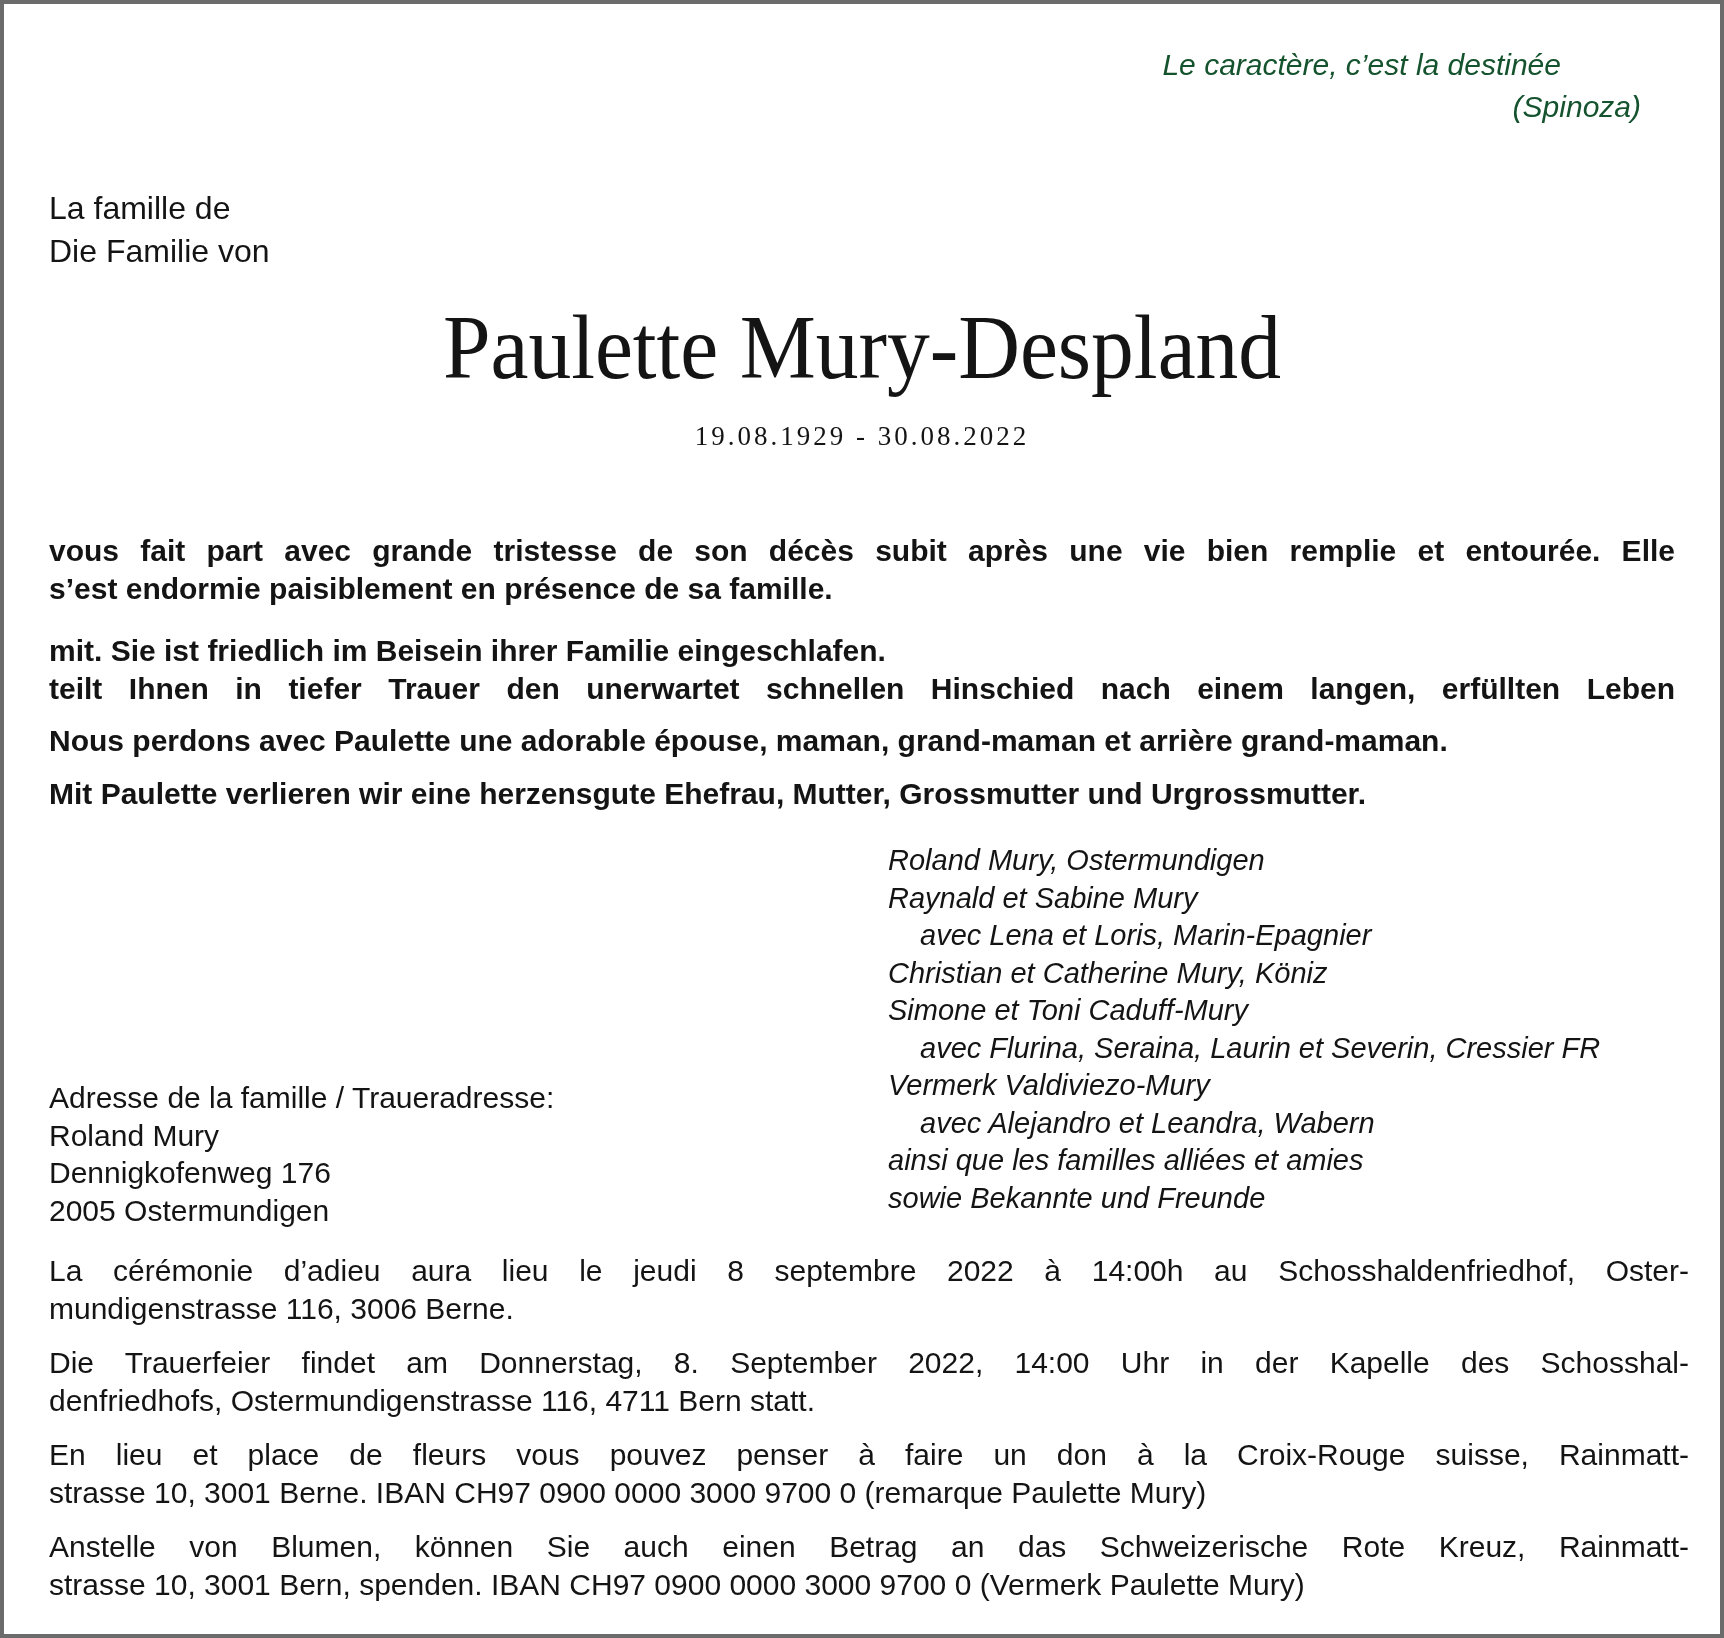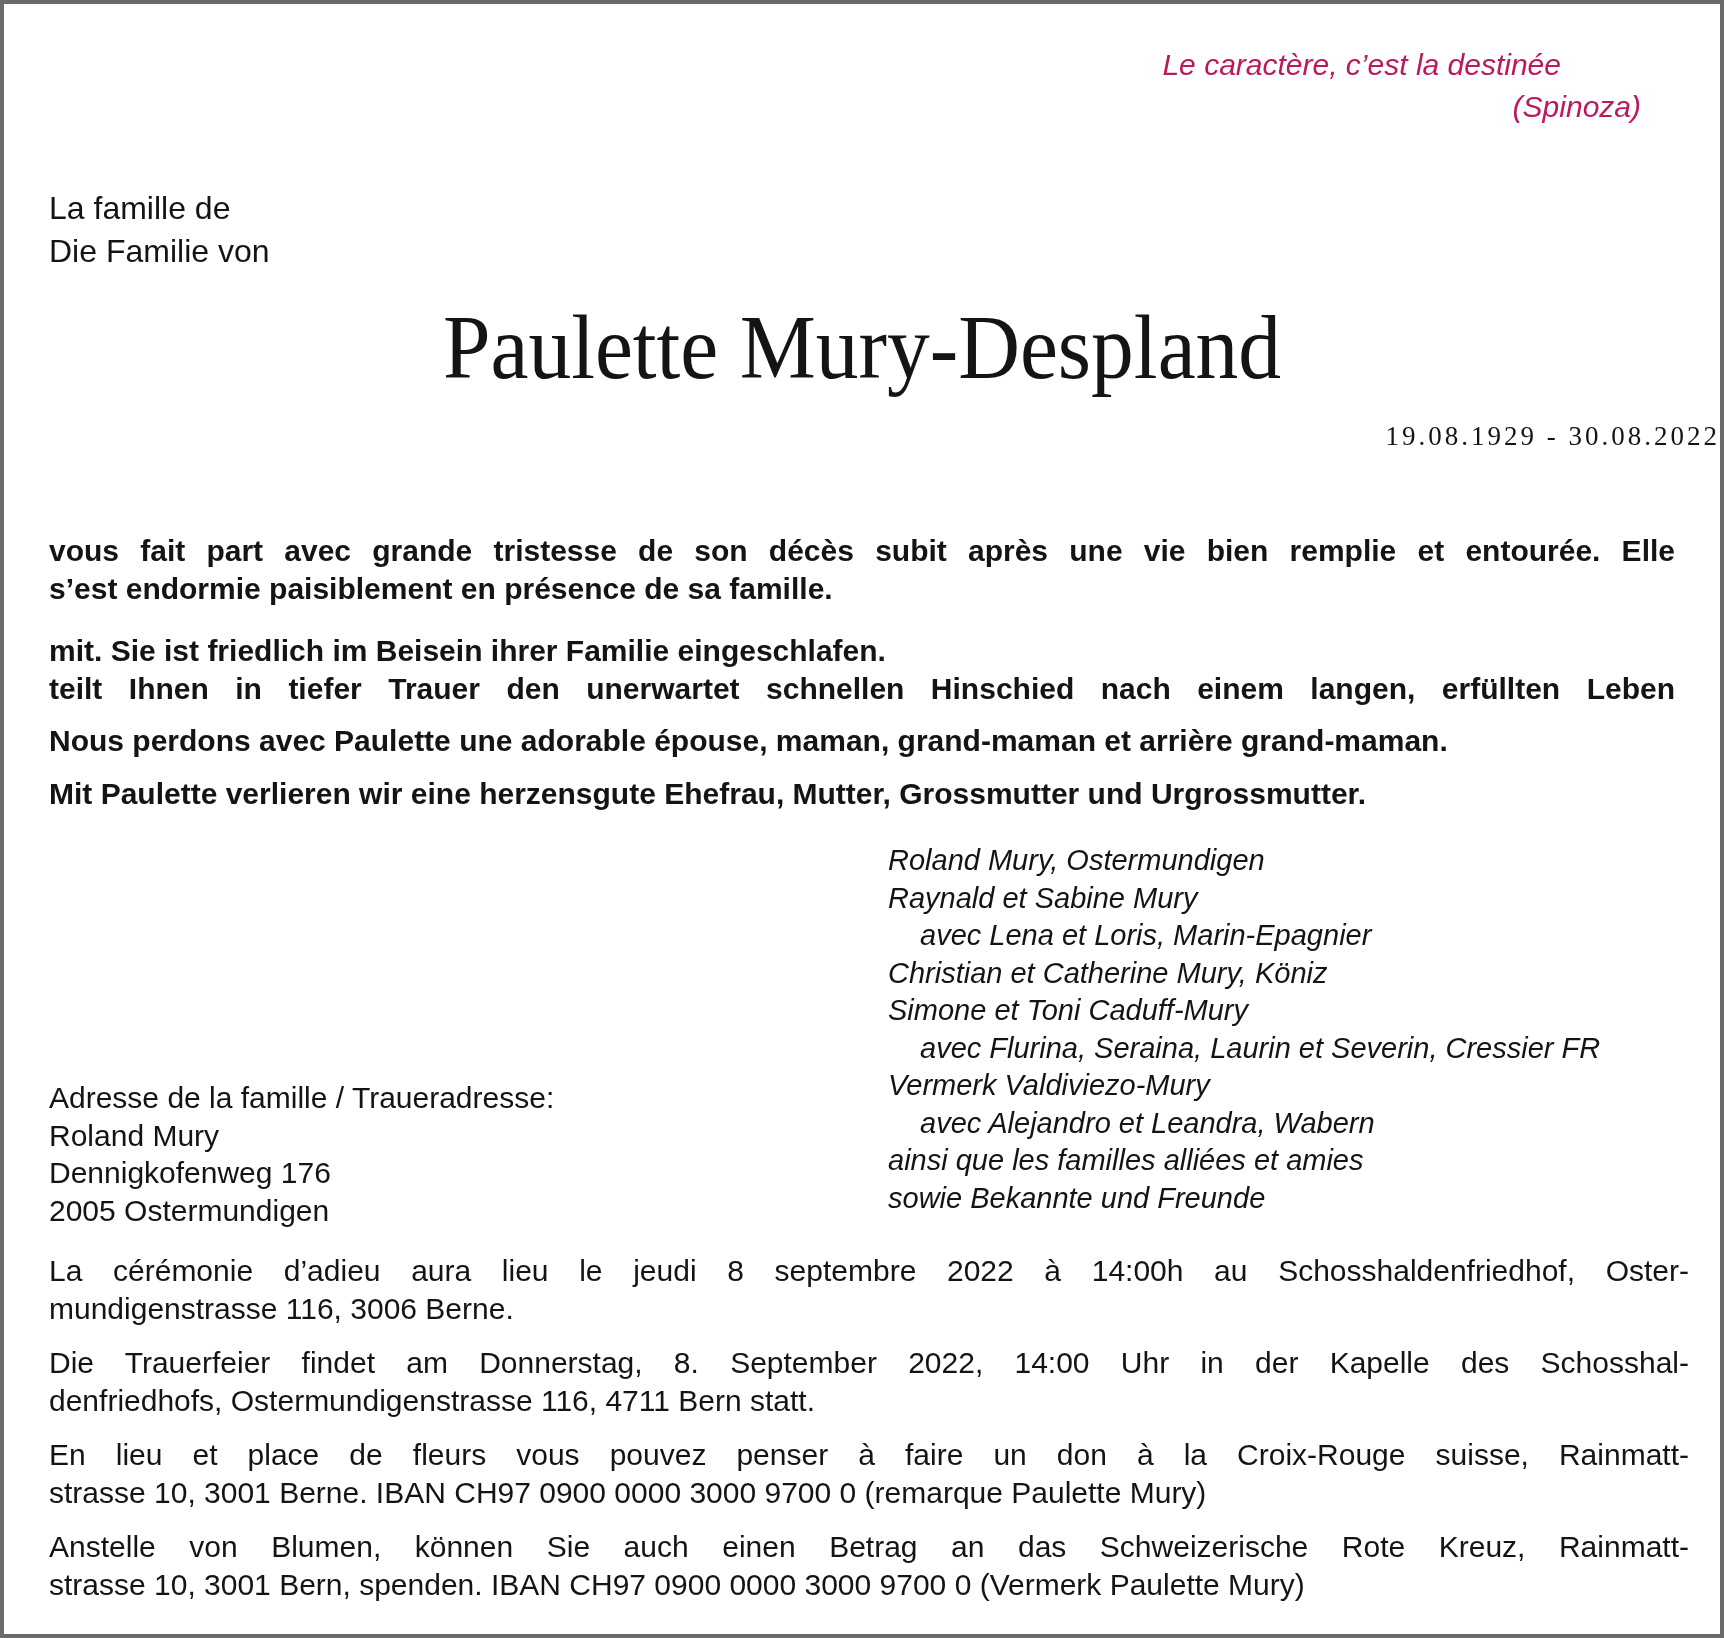--- a/index.html
+++ b/index.html
@@ -21,21 +21,21 @@
 
   
   .quote {
     position: absolute;
     top: 40px;
     right: 79px;
     text-align: right;
     font-style: italic;
     font-size: 30px;
     line-height: 42px;
-    color: #be185d;
+    color: #14532d;
   }
   .quote .first { padding-right: 80px; }
 
   
   .intro {
     position: absolute;
     left: 45px;
     top: 183px;
     font-size: 32px;
     line-height: 43px;
@@ -57,21 +57,21 @@
     transform: scaleX(0.95);
     transform-origin: center;
     white-space: nowrap;
   }
 
   .dates {
     position: absolute;
     left: 0;
     right: 0;
     top: 415px;
-    text-align: right;
+    text-align: center;
     font-family: "Liberation Serif", serif;
     font-size: 27px;
     line-height: 1.3;
     letter-spacing: 3px;
   }
 
   
   .announcement {
     position: absolute;
     left: 45px;

